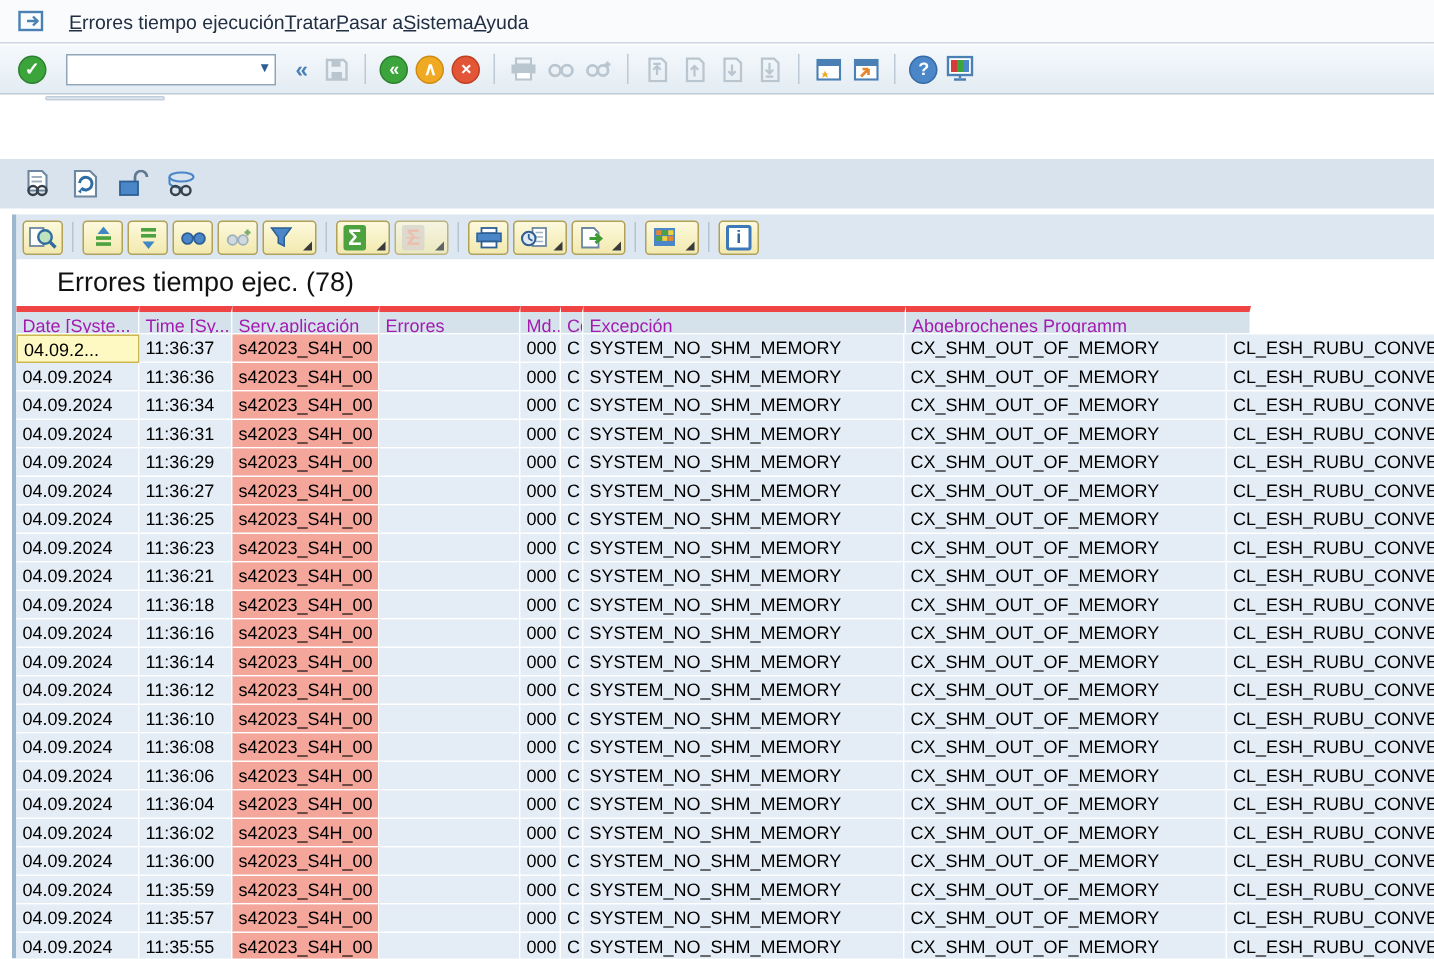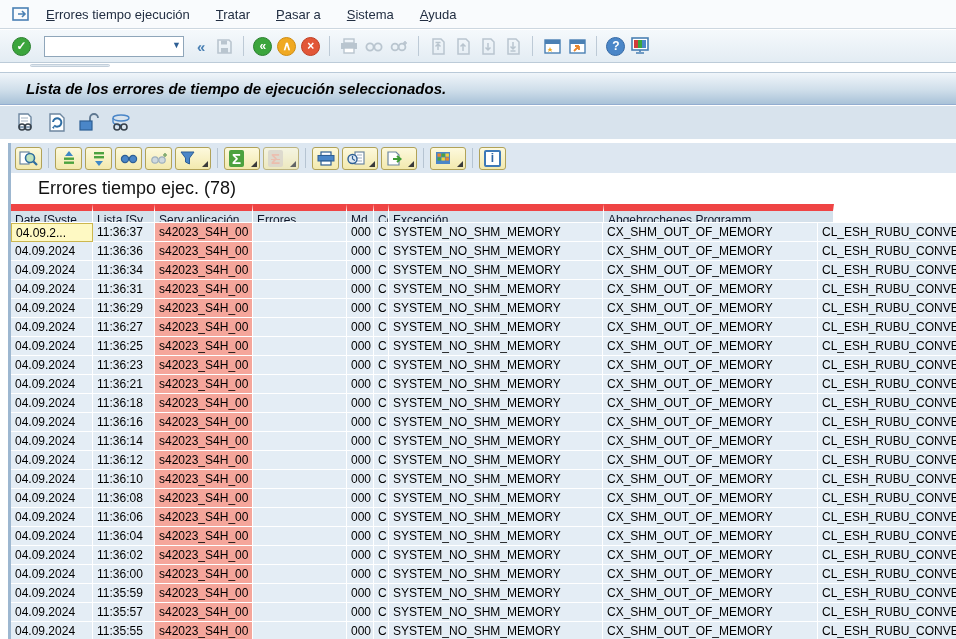--- a/index.html
+++ b/index.html
@@ -5,21 +5,21 @@
   * { box-sizing: border-box; margin: 0; padding: 0; }
   html,body { width:956px; height:639px; overflow:hidden; background:#fff;
     font-family:"Liberation Sans", sans-serif; }
   #screen { position:relative; width:956px; height:639px; background:#fff; }
 
   
   .menubar { position:absolute; left:0; top:0; width:956px; height:29px;
     background:#f9fbfd; border-bottom:1px solid #cdd7e0;
     display:flex; align-items:center; padding-left:12px; }
   .menubar .win-icon { width:20px; height:16px; margin-right:14px; display:flex; align-items:center; }
-  .menu-items { display:flex; align-items:center; gap:26px; }
+  .menu-items { display:flex; align-items:center; }
   .menu-item { font-size:13px; color:#222e42; cursor:default; white-space:nowrap; }
   .menu-item u { text-decoration:underline; }
 
   
   .systb { position:absolute; left:0; top:30px; width:956px; height:33px;
     background:linear-gradient(#f5f9fc,#e3ecf3); border-bottom:1px solid #bccbd8;
     display:flex; align-items:center; padding-left:12px; gap:5px; }
   .circle { width:19px; height:19px; border-radius:50%; color:#fff; font-weight:bold;
     display:flex; align-items:center; justify-content:center; font-size:12px; line-height:1; }
   .circle.green { background:#3ba53c; border:1px solid #2c8030; }
@@ -68,21 +68,21 @@
   
   .list-heading { height:31px; background:#fff; display:flex; align-items:center; padding-left:10px; }
   .list-heading span { font-size:18px; color:#111;margin-left:17px; }
 
   
   .grid { background:#fff; }
   .grid-header, .grid-row { display:flex; }
   .cell { height:19px; line-height:17px; font-size:12px; color:#000;
     padding:1px 4px; border-right:1px solid #fff; border-bottom:1px solid #fff;
     white-space:nowrap; overflow:hidden; flex:none; background:#e4edf5; }
-  .hcell { background:#d5e1eb; border-top:7px solid #ef4444; color:#0f172a; }
+  .hcell { background:#d5e1eb; border-top:4px solid #ef4444; color:#a21caf; }
   .cell.red { background:#f5a69b;text-align:right; }
   .cell.selected { background:#fef9c3; border:1px solid #ccb74e; }
   .c0{width:82px}.c1{width:62px}.c2{width:98px}.c3{width:94px}.c4{width:27px}
   .c5{width:15px}.c6{width:214px}.c7{width:215px}.c8{width:230px}
 
   svg { display:block; }
 </style>
 </head>
 <body>
 
@@ -191,23 +191,20 @@
         <rect x="2" y="1" width="16" height="12" fill="#fff" stroke="#4a80b4" stroke-width="1.6"></rect>
         <rect x="4" y="3" width="4" height="8" fill="#d23c3c"></rect>
         <rect x="8" y="3" width="4" height="8" fill="#3ba53c"></rect>
         <rect x="12" y="3" width="4" height="8" fill="#4a86c8"></rect>
         <path d="M10 13 v2 M6 16 h8" stroke="#4a80b4" stroke-width="1.6"></path>
       </svg>
     </span>
   </div>
 
   <div class="grip"></div>
-  <div class="titlebar">
-    <span class="title">Lista de los errores de tiempo de ejecución seleccionados.</span>
-  </div>
 
   <div class="apptb">
     <span class="aicon">
       <svg width="20" height="19" viewBox="0 0 20 19">
         <path d="M4 1 h9 l3 3 v10 h-12 z" fill="#fff" stroke="#6d87a0" stroke-width="1.4"></path>
         <path d="M6 5 h7 M6 8 h7" stroke="#9fb0c0" stroke-width="1.2"></path>
         <circle cx="7" cy="14" r="3" fill="none" stroke="#37414b" stroke-width="1.6"></circle>
         <circle cx="13" cy="14" r="3" fill="none" stroke="#37414b" stroke-width="1.6"></circle>
         <path d="M9.8 13 h0.6" stroke="#37414b" stroke-width="1.6"></path>
       </svg>
@@ -327,21 +324,21 @@
       </span>
     </div>
 
     <div class="list-heading">
       <span>Errores tiempo ejec. (78)</span>
     </div>
 
     <div class="grid">
       <div class="grid-header">
           <div class="cell hcell c0">Date [Syste...</div>
-          <div class="cell hcell c1">Lista [Sy...</div>
+          <div class="cell hcell c1">Time [Sy...</div>
           <div class="cell hcell c2">Serv.aplicación</div>
           <div class="cell hcell c3">Errores</div>
           <div class="cell hcell c4">Md...</div>
           <div class="cell hcell c5">Cd</div>
           <div class="cell hcell c7">Excepción</div>
           <div class="cell hcell c8">Abgebrochenes Programm</div>
         </div>
       <div>
           <div class="grid-row">
             <div class="cell c0 selected">04.09.2...</div>

